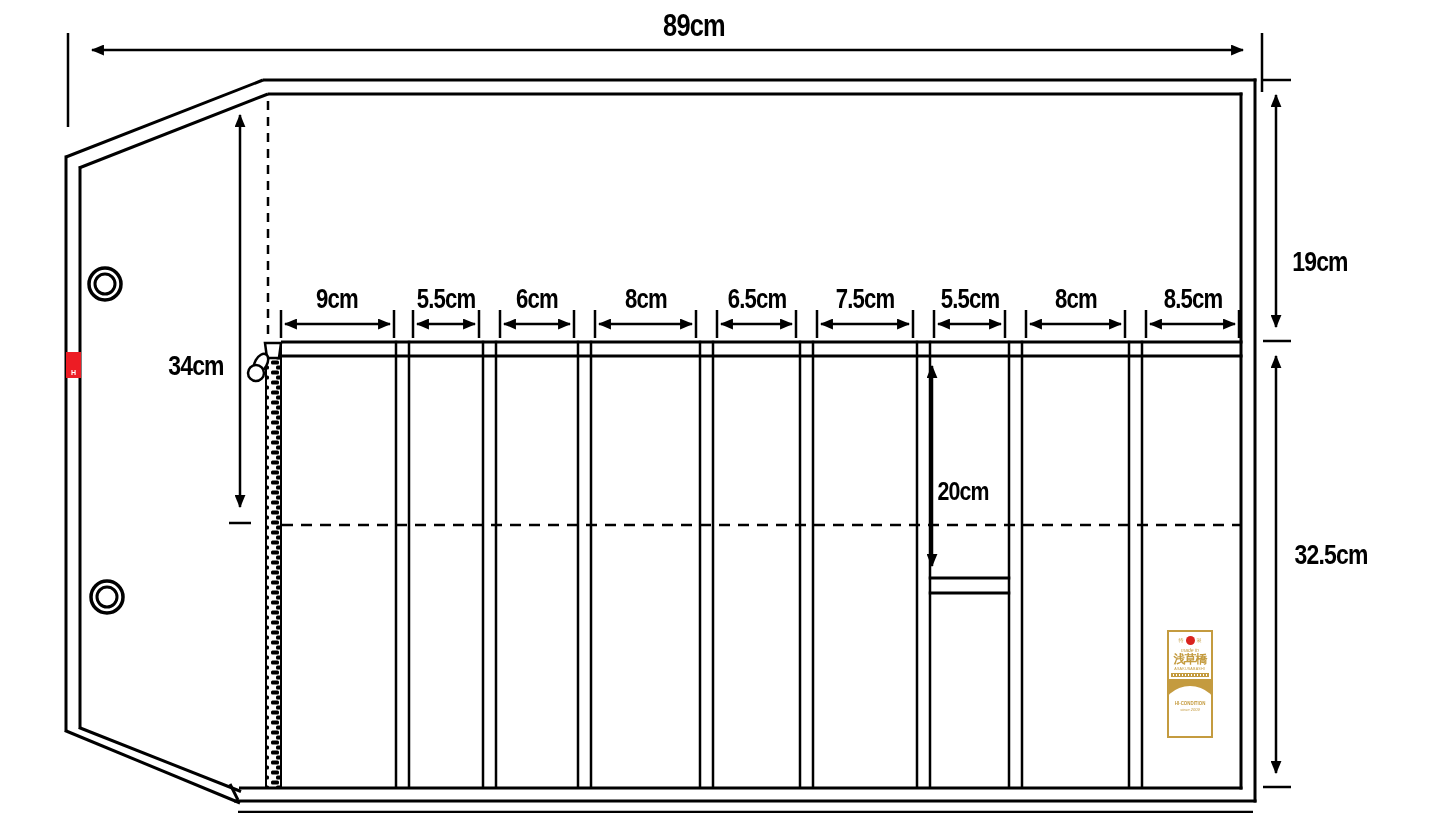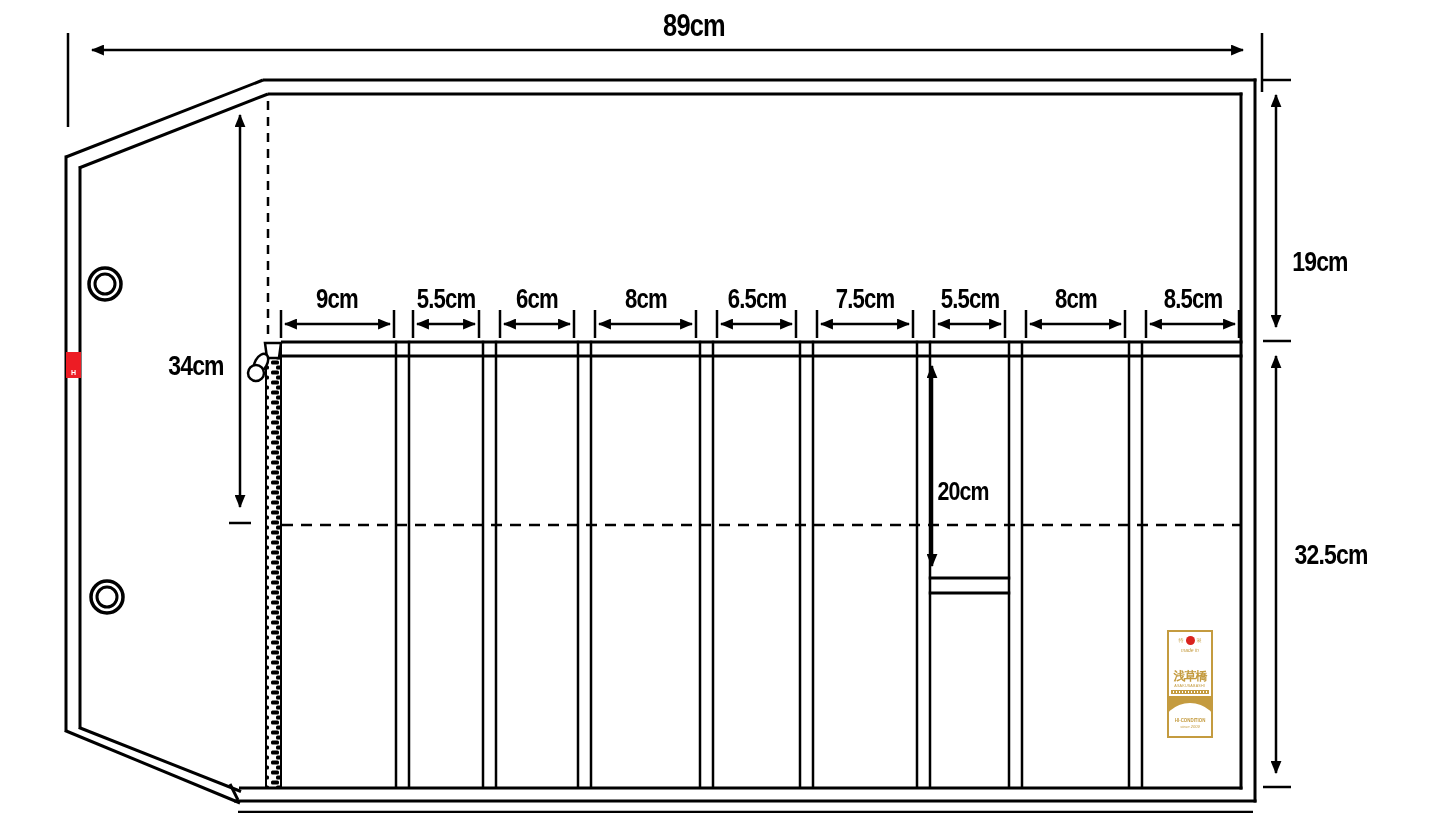--- a/index.html
+++ b/index.html
@@ -26,21 +26,21 @@
     box-sizing:border-box;border:2px solid #C49B3F;background:#fff;
     color:#C49B3F;display:flex;flex-direction:column;align-items:center;
     overflow:hidden;
   }
   .brand .seal-row{display:flex;align-items:center;gap:2px;margin-top:4px;}
   .brand .seal-row .ch{font-size:5px;line-height:1;}
   .brand .sun{width:9px;height:9px;border-radius:50%;background:#D9231E;}
   .brand .madein{font-size:5px;font-style:italic;line-height:1;margin-top:3px;}
   .brand .kanji{
     font-family:"DejaVu Serif",serif;font-size:12px;font-weight:bold;
-    line-height:1;margin-top:17px;letter-spacing:-1px;white-space:nowrap;
+    line-height:1;margin-top:0;letter-spacing:-1px;white-space:nowrap;
   }
   .brand .romaji{font-size:4px;line-height:1;margin-top:2px;letter-spacing:0.2px;white-space:nowrap;transform:scaleX(0.92);}
   .brand .deco{
     width:38px;height:4px;margin-top:2px;
     background:repeating-linear-gradient(90deg,#C49B3F 0 2px,#ffffff 2px 3px);
     border-top:1px solid #C49B3F;border-bottom:1px solid #C49B3F;box-sizing:border-box;
   }
   .brand .arch{position:relative;width:42px;height:20px;background:#C49B3F;margin-top:2px;overflow:hidden;}
   .brand .arch .dome{
     position:absolute;left:-7px;width:56px;top:7px;height:26px;background:#fff;

